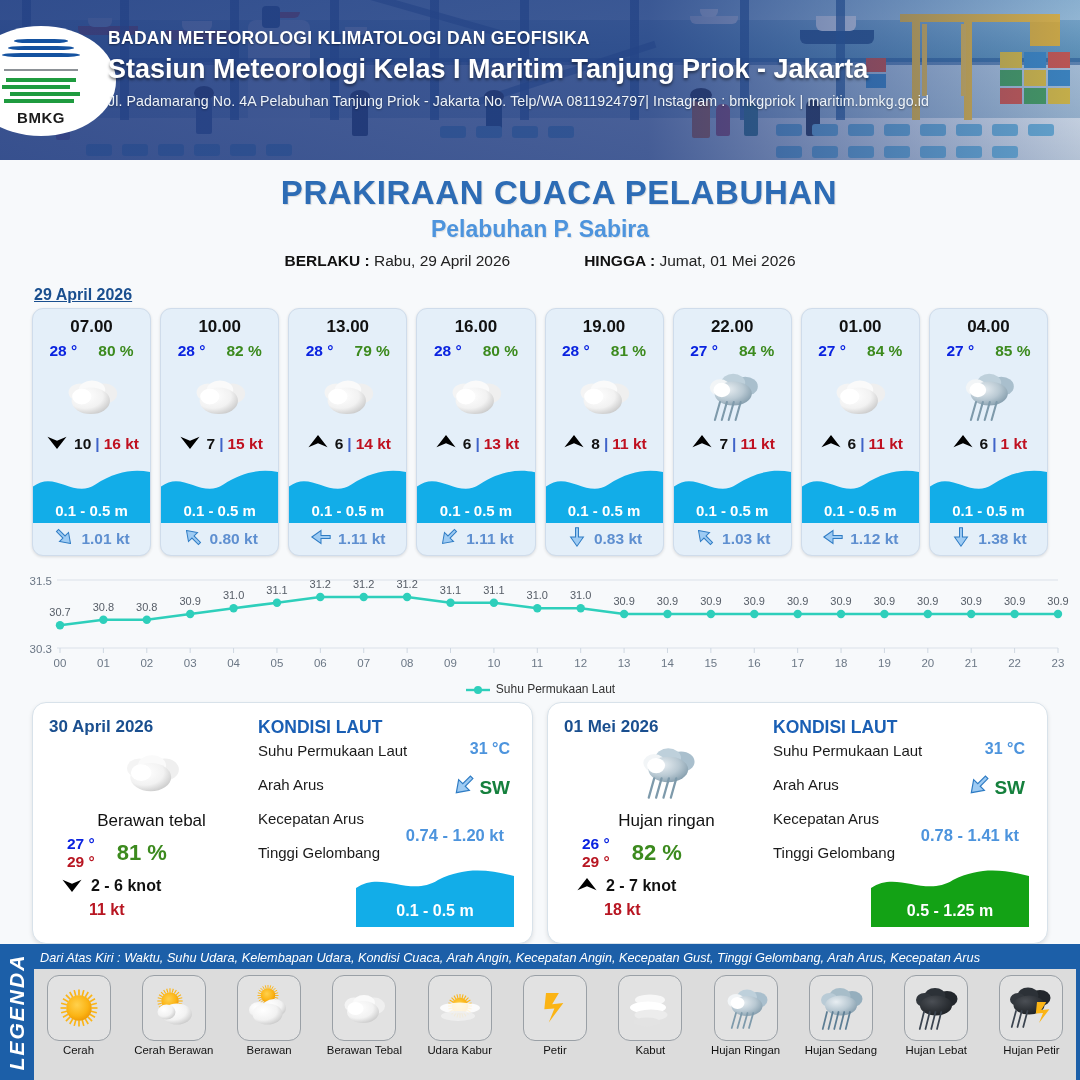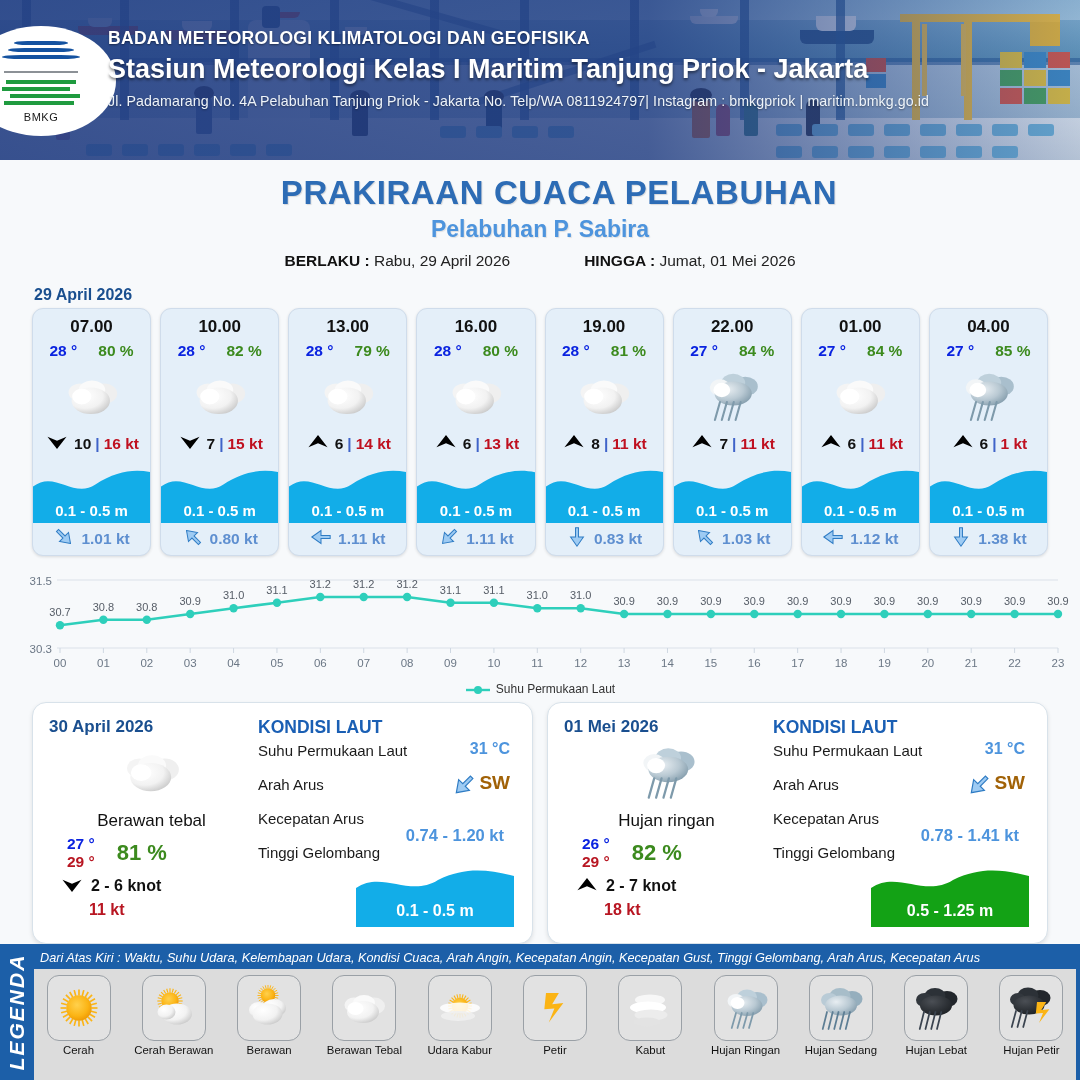--- a/index.html
+++ b/index.html
@@ -42,41 +42,41 @@
     background:#fff; border-radius:50%;
     display:flex; flex-direction:column; align-items:center; justify-content:center;
     z-index:6;
   }
   .logo-inner { width:86px; display:flex; flex-direction:column; align-items:center; }
   .logo-arc { width:78px; height:30px; position:relative; overflow:hidden; }
   .logo-arc i { position:absolute; left:0; right:0; height:4px; background:#1452a0; border-radius:50%/100%; }
   .logo-base { width:78px; height:30px; position:relative; margin-top:4px; }
   .logo-base i { position:absolute; left:2px; right:2px; height:4px; background:#1f9b3f; }
   .logo-line { width:74px; height:2px; background:#8c9196; margin:2px 0; }
-  .logo-text { font-size:11px; font-weight:normal; color:#1a1a1a; letter-spacing:.5px; margin-top:2px; }
+  .logo-text { font-size:15px; font-weight:bold; color:#1a1a1a; letter-spacing:.5px; margin-top:2px; }
   .hdr-txt { position:absolute; left:108px; top:28px; z-index:7; }
   .hdr-l1 { font-size:17.5px; font-weight:bold; color:#fff; letter-spacing:.3px;
             text-shadow:0 1px 2px rgba(0,0,0,.45); }
   .hdr-l2 { font-size:27px; font-weight:bold; color:#fff; margin-top:5px;
             text-shadow:0 2px 3px rgba(0,0,0,.5); }
   .hdr-l3 { font-size:14.2px; color:#eef4fa; margin-top:8px; letter-spacing:.1px;
             text-shadow:0 1px 2px rgba(0,0,0,.4); }
 
   
   .title-wrap { text-align:center; padding-top:14px; }
   .t-main { font-size:33px; font-weight:bold; color:#2d6cb5; letter-spacing:.6px;
             text-shadow:1px 1px 1px rgba(0,0,0,.13);padding-left:38px; }
   .t-sub  { font-size:23px; font-weight:bold; color:#4d94dd; margin-top:4px;
             text-shadow:1px 1px 1px rgba(0,0,0,.10); }
   .t-valid { margin-top:9px; font-size:15.5px; display:flex; justify-content:center; gap:74px; }
   .t-valid b { color:#111; }
   .t-valid span { color:#222; }
 
   
-  .date-label { margin:16px 0 4px 34px; font-size:16px; font-weight:bold; color:#1a4f8f; }
+  .date-label { margin:16px 0 4px 34px; font-size:16px; font-weight:bold; color:#1a4f8f;text-decoration:underline; }
   .cards { display:flex; gap:9px; padding:0 32px; }
   .card {
     width:120px; height:248px;
     background:#e4eff9;
     border:1px solid #cfdceb;
     border-radius:11px;
     position:relative; overflow:hidden;
     box-shadow:0 1px 3px rgba(0,0,0,.12);
     display:flex; flex-direction:column;
   }
@@ -120,22 +120,22 @@
   .p-tmax { font-size:15.5px; font-weight:bold; color:#b81622; }
   .p-hum { font-size:22px; font-weight:bold; color:#3c8a1e; }
   .p-wind { display:flex; gap:6px; margin-top:6px; padding-left:10px;
             font-size:16px; font-weight:bold; color:#111; }
   .p-gust { font-size:16px; font-weight:bold; color:#b81622; margin-top:4px; padding-left:40px;}
   .p-right { flex:1; position:relative; padding-left:4px; }
   .p-kl { font-size:17.5px; font-weight:bold; color:#1a5fb4; margin-bottom:4px; }
   .p-row { position:relative; height:34px; }
   .p-lbl { font-size:15px; color:#1b1b1b; }
   .p-val { position:absolute; right:6px; top:-2px; font-size:16px; font-weight:bold; color:#4d94dd; }
-  .p-val-dir { position:absolute; right:6px; top:-4px; display:flex; align-items:flex-start; gap:2px;
-               font-size:19px; font-weight:bold; color:#a16207; }
+  .p-val-dir { position:absolute; right:6px; top:-4px; display:flex; align-items:center; gap:2px;
+               font-size:19px; font-weight:bold; color:#15803d; }
   .p-cur-val { position:absolute; right:12px; top:16px; font-size:16.5px; font-weight:bold; color:#4d94dd; }
   .p-wave { position:absolute; right:2px; bottom:2px; width:158px; }
   .p-wave-svg { display:block; width:158px; height:28px; margin-bottom:-1px; }
   .p-wave-band { height:32px; display:flex; align-items:center; justify-content:center; }
   .p-wave-band span { color:#fff; font-size:16px; font-weight:bold; }
 
   
   .legenda { position:absolute; left:0; bottom:0; width:1080px; height:136px;
              background:#1c5fa8; display:flex; }
   .leg-side { width:34px; position:relative; }

